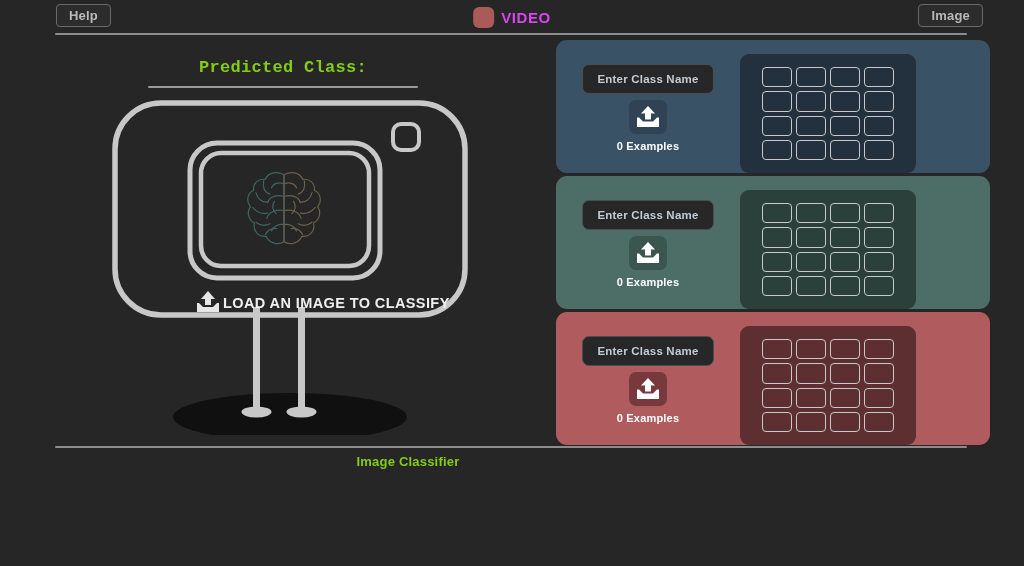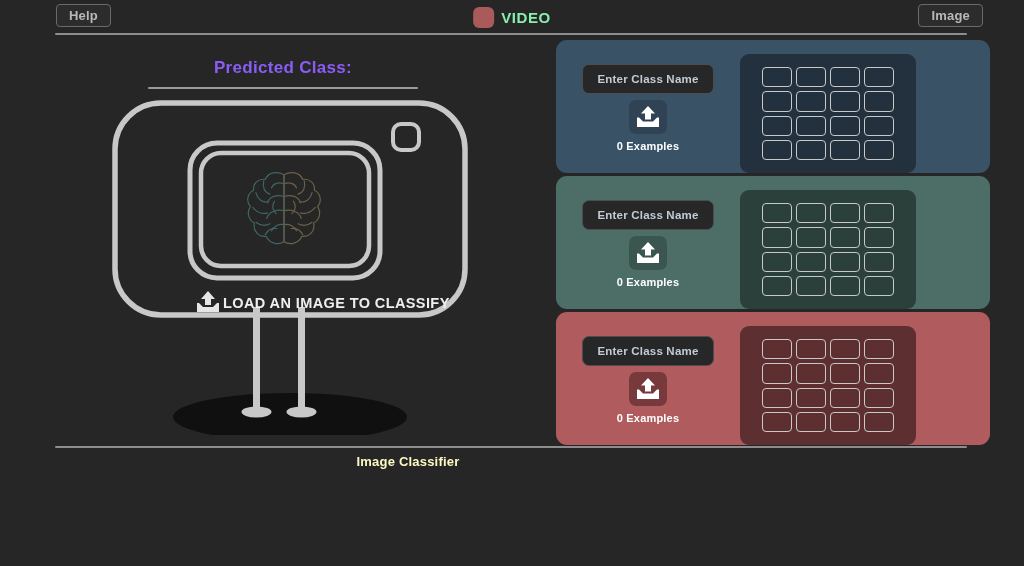--- a/index.html
+++ b/index.html
@@ -74,21 +74,21 @@
   .toggle-box.on  { background: #3fa08a; }
   .check-glyph {
     display: block;
     width: 11px;
     height: 6px;
     border-left: 2.4px solid #ffffff;
     border-bottom: 2.4px solid #ffffff;
     transform: rotate(-45deg) translate(1px,-1px);
   }
   .toggle-label {
-    color: #86efac;
+    color: #d946ef;
     font-size: 15px;
     font-weight: bold;
     letter-spacing: 0.6px;
   }
 
   .divider {
     position: absolute;
     height: 2px;
     background: #8d8d8d;
     border-radius: 1px;
@@ -98,24 +98,25 @@
 
   
   .predicted-wrap {
     position: absolute;
     left: 148px;
     top: 58px;
     width: 270px;
     text-align: center;
   }
   #predicted-label {
-    color: #8b5cf6;
+    color: #84cc16;
     font-size: 17px;
     font-weight: bold;
     letter-spacing: 0.3px;
+    font-family: Liberation Mono, monospace;
   }
   #predicted-value {
     color: #f2f2f2;
     font-size: 15px;
     font-weight: bold;
     min-height: 4px;
   }
   .predicted-rule {
     margin-top: 5px;
     height: 2px;
@@ -206,21 +207,21 @@
     border-radius: 4px;
   }
 
   
   #footer-title {
     position: absolute;
     left: 0;
     top: 454px;
     width: 816px;
     text-align: center;
-    color: #fef9c3;
+    color: #84cc16;
     font-size: 13px;
     font-weight: bold;
     letter-spacing: 0.2px;
   }
 </style>
 </head>
 <body>
 
 <div id="app">
 

